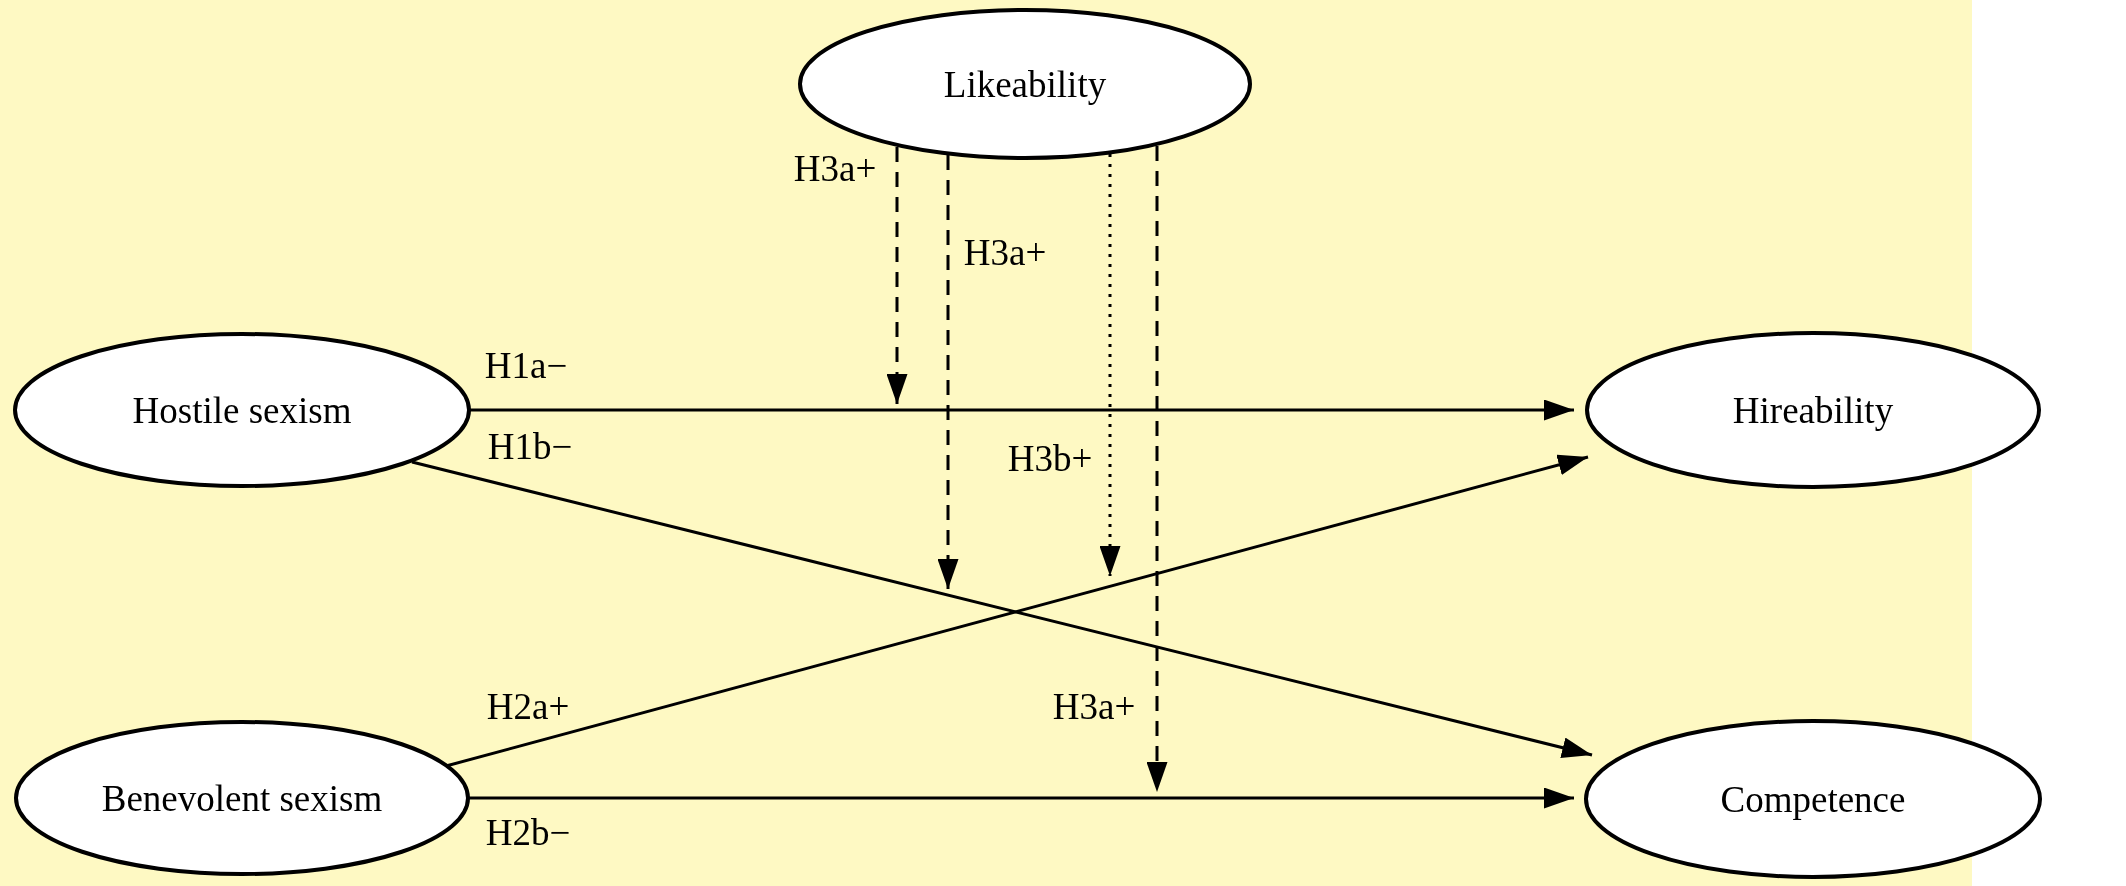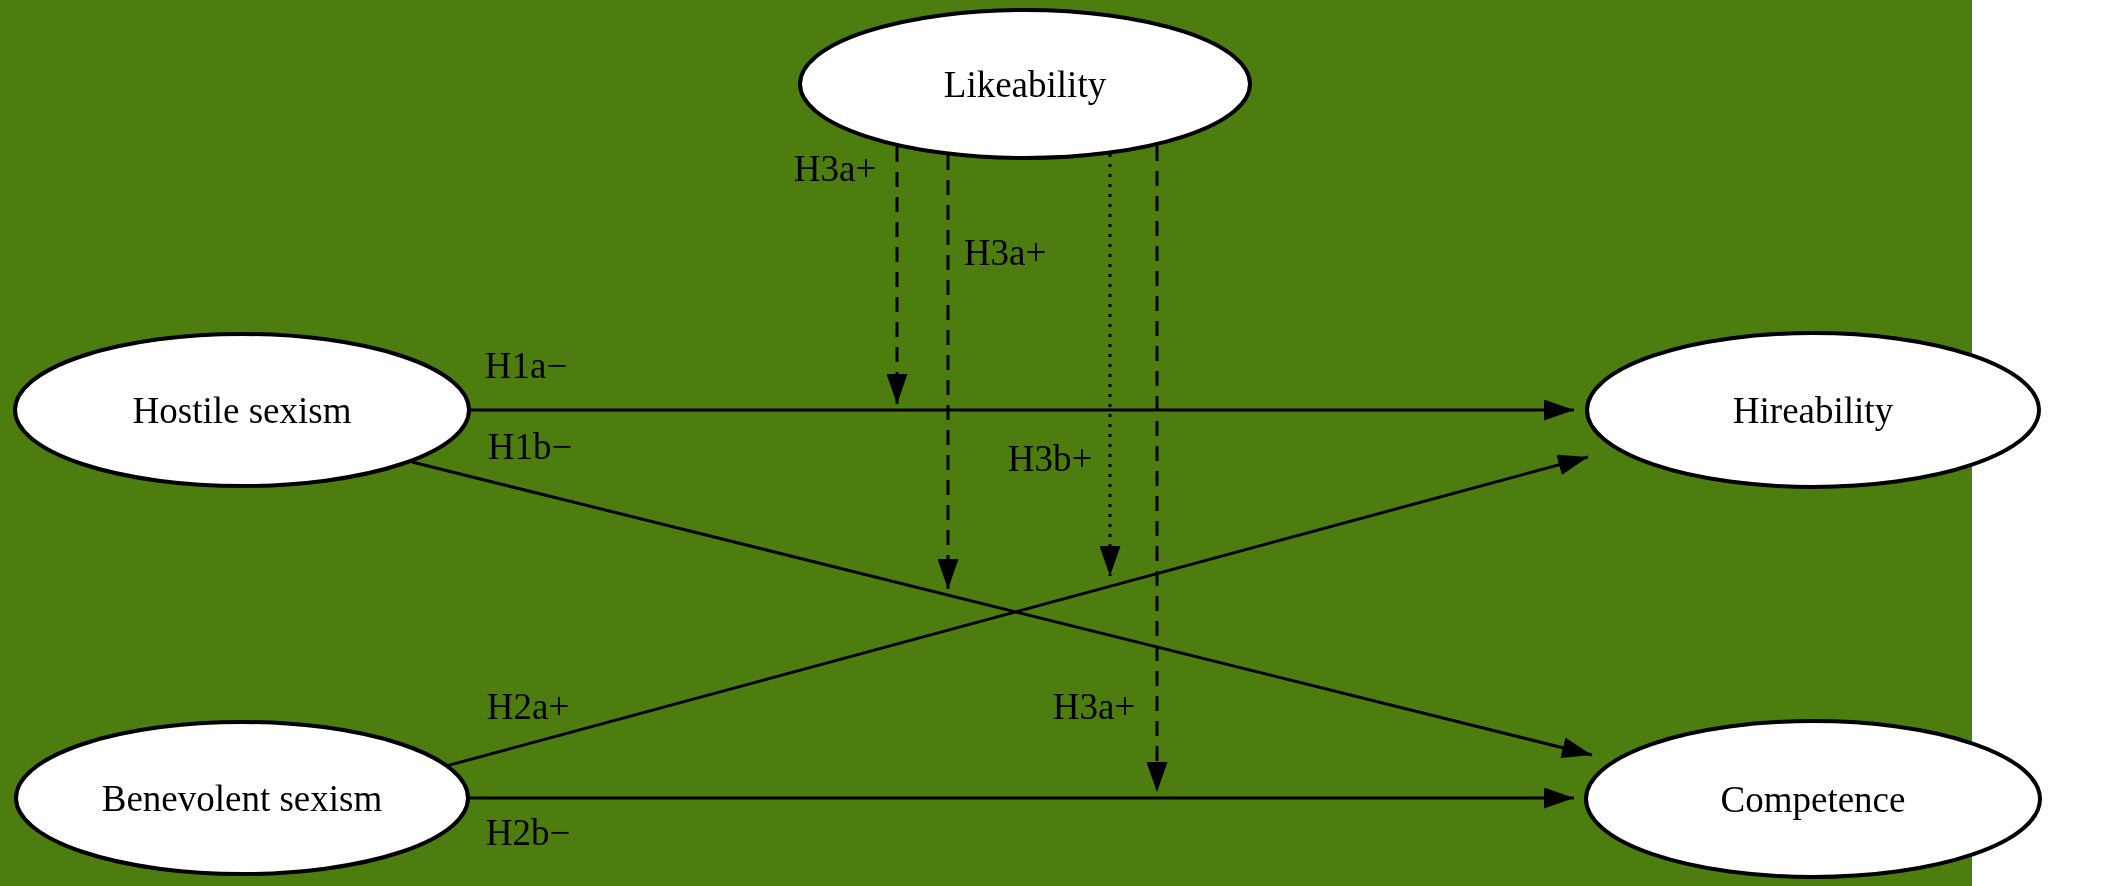--- a/index.html
+++ b/index.html
@@ -4,21 +4,21 @@
 <style>
   html, body {
     margin: 0;
     padding: 0;
     background: #ffffff;
   }
   .stage {
     position: relative;
     width: 1972px;
     height: 886px;
-    background: #4d7c0f;
+    background: #fef9c3;
     font-family: "Liberation Serif", "DejaVu Serif", serif;
   }
   svg { display: block; }
   .node-shape {
     fill: #ffffff;
     stroke: #000000;
     stroke-width: 4;
   }
   .edge {
     stroke: #000000;

